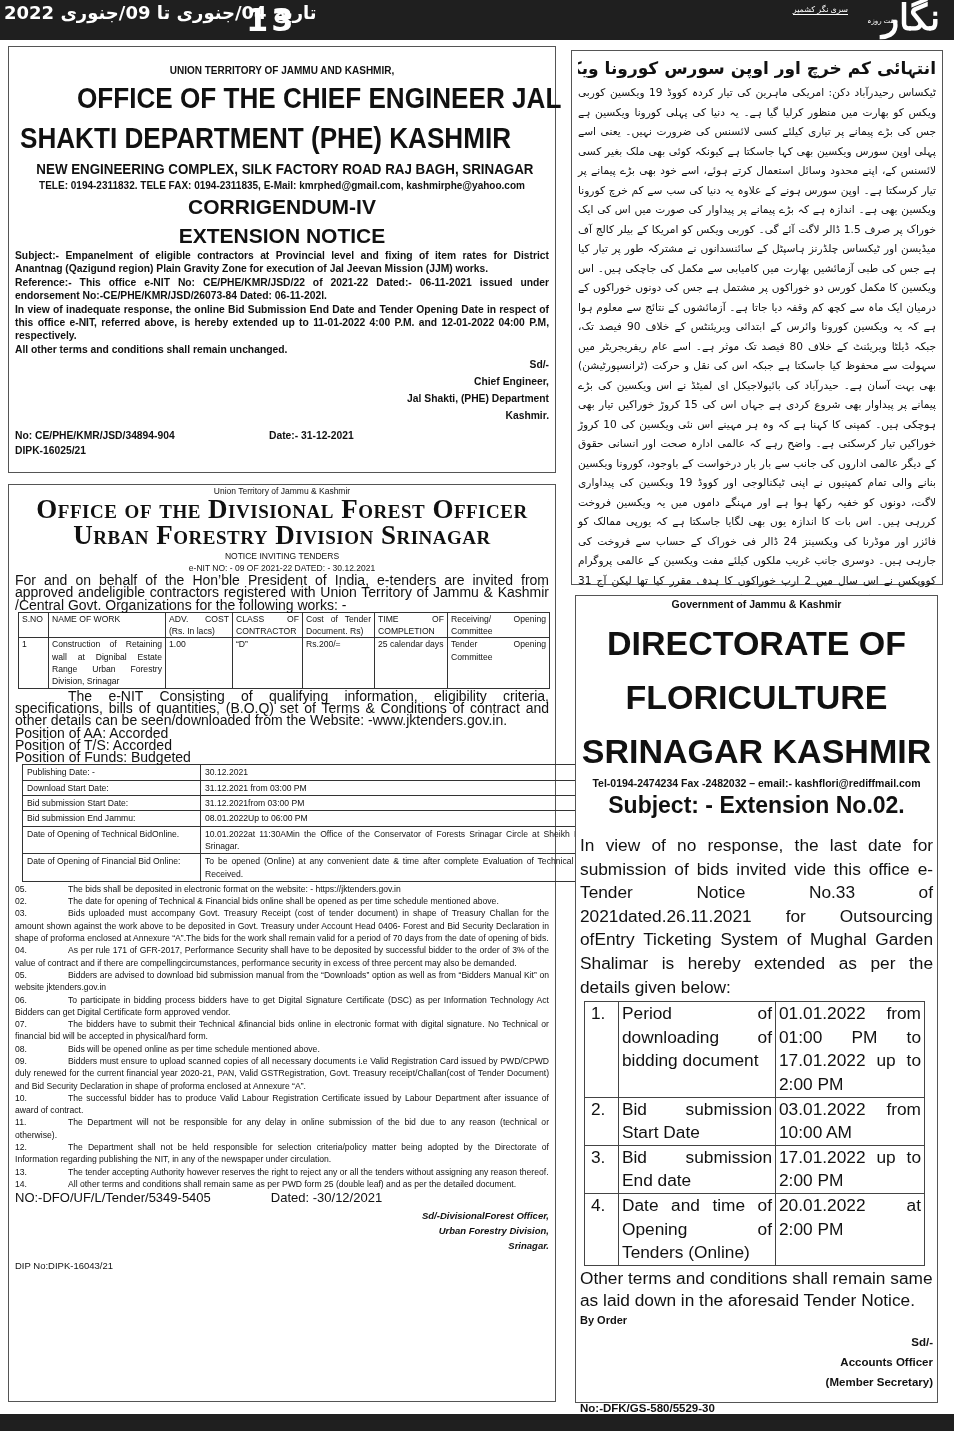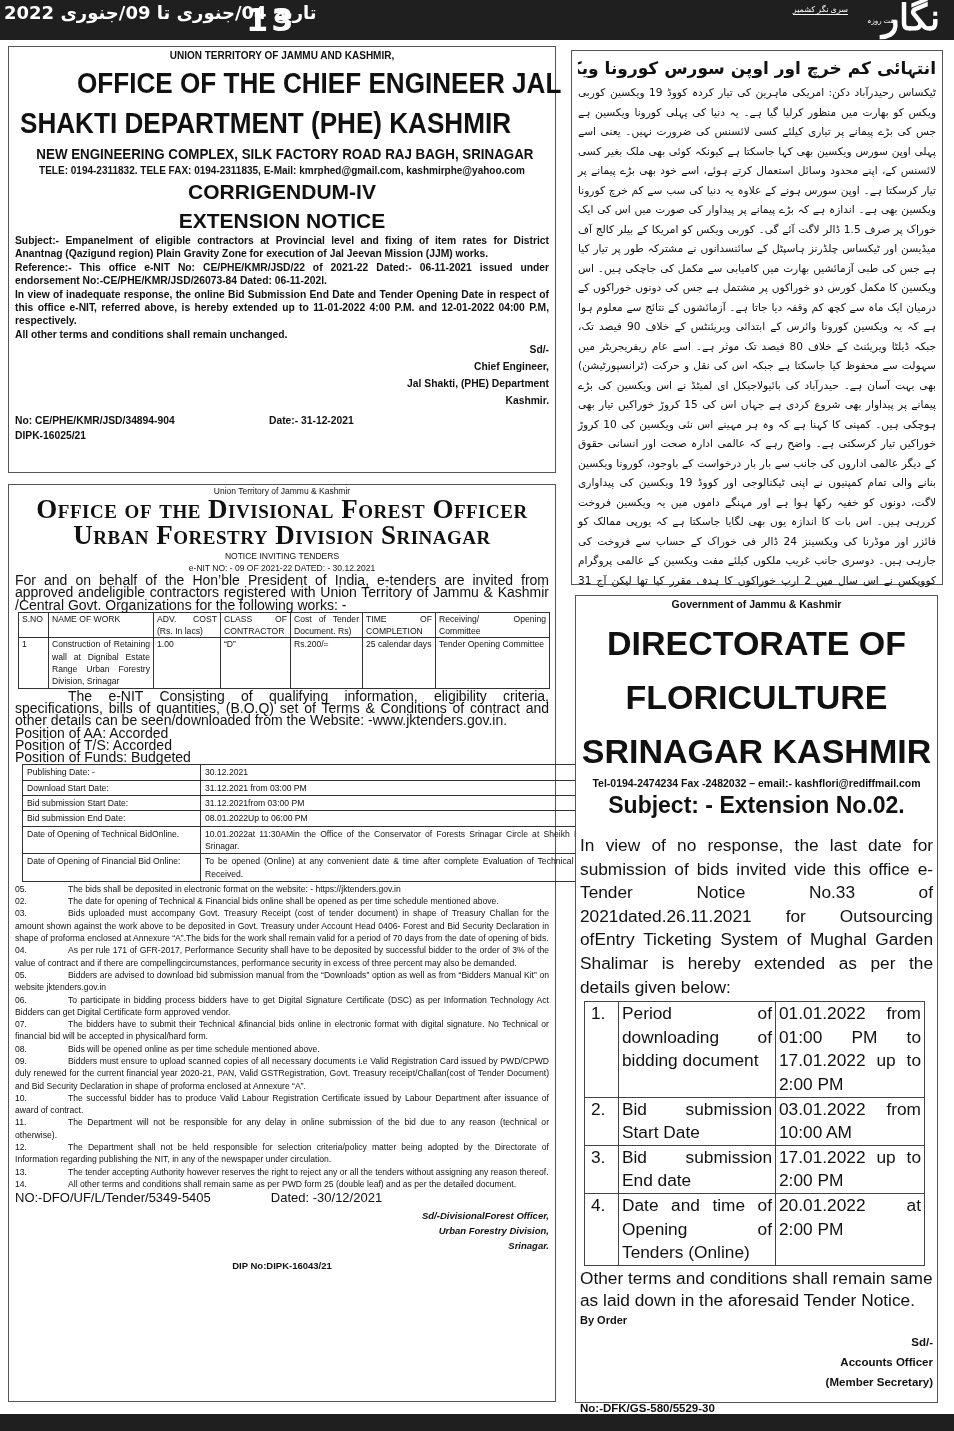--- a/index.html
+++ b/index.html
@@ -11,21 +11,21 @@
   .mh-date { position: absolute; left: 4px; top: 2px; font-family: "DejaVu Sans", sans-serif; font-weight: bold; font-size: 18px; direction: rtl; unicode-bidi: plaintext; white-space: nowrap; }
   .mh-page { position: absolute; left: 246px; top: 1px; font-family: "DejaVu Sans", sans-serif; font-weight: bold; font-size: 32px; letter-spacing: 3px; }
   .mh-logo { position: absolute; right: 10px; top: 0; width: 170px; height: 40px; }
   .mh-logo .main { position: absolute; right: 4px; top: -4px; font-family: "DejaVu Serif", serif; font-size: 36px; font-weight: bold; direction: rtl; }
   .mh-logo .sub { position: absolute; right: 96px; top: 5px; font-size: 8px; direction: rtl; border-bottom: 1px solid #fff; }
   .mh-logo .weekly { position: absolute; right: 46px; top: 17px; font-size: 7px; direction: rtl; }
 
   .box { position: absolute; border: 1.5px solid #555; background: #fff; }
 
   
-  #phe { left: 8px; top: 46px; width: 548px; height: 427px; padding: 2px 6px; }
+  #phe { left: 8px; top: 46px; width: 548px; height: 427px; padding: 17px 6px; }
   .phe-ut { font-size: 10px; font-weight: bold; text-align: center; margin-top: 1px; }
   .phe-title { font-weight: bold; font-size: 29px; line-height: 40px; transform: scaleX(0.9); transform-origin: left; white-space: nowrap; }
   .phe-t1 { margin-left: 62px; margin-top: 2px; }
   .phe-t2 { margin-left: 5px; }
   .phe-addr { font-size: 14.5px; font-weight: bold; text-align: center; margin-top: 3px; transform: scaleX(0.92); white-space: nowrap; }
   .phe-tele { font-size: 10px; font-weight: bold; text-align: center; margin-top: 3px; white-space: nowrap; }
   .phe-cor { font-size: 21px; font-weight: bold; text-align: center; line-height: 27px; margin-top: 2px; }
   .phe-body p { font-size: 10.3px; font-weight: bold; line-height: 13.4px; text-align: justify; }
   .sig-r { text-align: right; font-size: 10.3px; font-weight: bold; line-height: 17px; }
   .phe-foot { font-size: 10.3px; font-weight: bold; line-height: 15px; }
@@ -40,21 +40,21 @@
   .f-p.ind { text-indent: 53px; }
   table.works { border-collapse: collapse; width: 532px; margin: 1px 0 1px 3px; font-size: 8.6px; line-height: 12.3px; }
   table.works td { border: 1px solid #333; padding: 0 3px; vertical-align: top; text-align: justify; }
   table.dates { border-collapse: collapse; width: 577px; margin: 1px 0 1px 7px; font-size: 8.6px; line-height: 12.3px; }
   table.dates td { border: 1px solid #333; padding: 1px 4px; vertical-align: top; text-align: justify; }
   .pt { font-size: 8.6px; line-height: 12.3px; text-align: justify; }
   .pt .num { display: inline-block; width: 53px; }
   .f-ref { font-size: 13px; line-height: 13px; margin-top: 1px; }
   .f-ref .dated { margin-left: 60px; }
   .f-sig { text-align: right; font-size: 9.5px; font-weight: bold; font-style: italic; line-height: 15px; margin-top: 4px; }
-  .f-dip { font-size: 9.5px; font-weight: bold; margin-top: 7px; text-align: center; }
+  .f-dip { font-size: 9.5px; font-weight: normal; margin-top: 7px; }
 
   
   #urdu { left: 571px; top: 50px; width: 372px; height: 535px; padding: 4px 6px; direction: rtl; }
   .u-head { font-family: "DejaVu Sans", sans-serif; font-weight: bold; font-size: 17px; text-align: center; line-height: 26px; white-space: nowrap; overflow: hidden; }
   .u-body { font-family: "DejaVu Sans", sans-serif; font-size: 10.6px; line-height: 19.5px; text-align: justify; margin-top: 2px; }
 
   
   #flori { left: 575px; top: 595px; width: 363px; height: 808px; padding: 0 4px; }
   .fl-gov { font-size: 10.5px; font-weight: bold; text-align: center; margin-top: 2px; }
   .fl-title { font-size: 34px; font-weight: bold; text-align: center; line-height: 41px; margin-top: 13px; }
@@ -116,21 +116,21 @@
   <div class="f-title">Office of the Divisional Forest Officer</div>
   <div class="f-title">Urban Forestry Division Srinagar</div>
   <div class="f-small" style="margin-top:2px">NOTICE INVITING TENDERS</div>
   <div class="f-small">e-NIT NO: - 09 OF 2021-22 DATED: - 30.12.2021</div>
   <div class="f-p">For and on behalf of the Hon’ble President of India, e-tenders are invited from approved andeligible contractors registered with Union Territory of Jammu &amp; Kashmir /Central Govt. Organizations for the following works: -</div>
 
   <table class="works">
     <tbody>
         <tr>
       <td style="width:30px">S.NO</td>
-      <td style="width:105px">NAME OF WORK</td>
+      <td style="width:117px">NAME OF WORK</td>
       <td style="width:67px">ADV. COST (Rs. In lacs)</td>
       <td style="width:70px">CLASS OF CONTRACTOR</td>
       <td style="width:72px">Cost of Tender Document. Rs)</td>
       <td style="width:73px">TIME OF COMPLETION</td>
       <td>Receiving/ Opening Committee</td>
     </tr>
     <tr>
       <td>1</td>
       <td>Construction of Retaining wall at Dignibal Estate Range Urban Forestry Division, Srinagar</td>
       <td>1.00</td>
@@ -155,21 +155,21 @@
         </tr>
     <tr>
           <td>Download Start Date:</td>
           <td>31.12.2021 from 03:00 PM</td>
         </tr>
     <tr>
           <td>Bid submission Start Date:</td>
           <td>31.12.2021from 03:00 PM</td>
         </tr>
     <tr>
-          <td>Bid submission End Date:</td>
+          <td>Bid submission End Jammu:</td>
           <td>08.01.2022Up to 06:00 PM</td>
         </tr>
     <tr>
           <td>Date of Opening of Technical BidOnline.</td>
           <td>10.01.2022at 11:30AMin the Office of the Conservator of Forests Srinagar Circle at Sheikh Bagh Srinagar.</td>
         </tr>
     <tr>
           <td>Date of Opening of Financial Bid Online:</td>
           <td>To be opened (Online) at any convenient date &amp; time after complete Evaluation of Technical Bids Received.</td>
         </tr>

